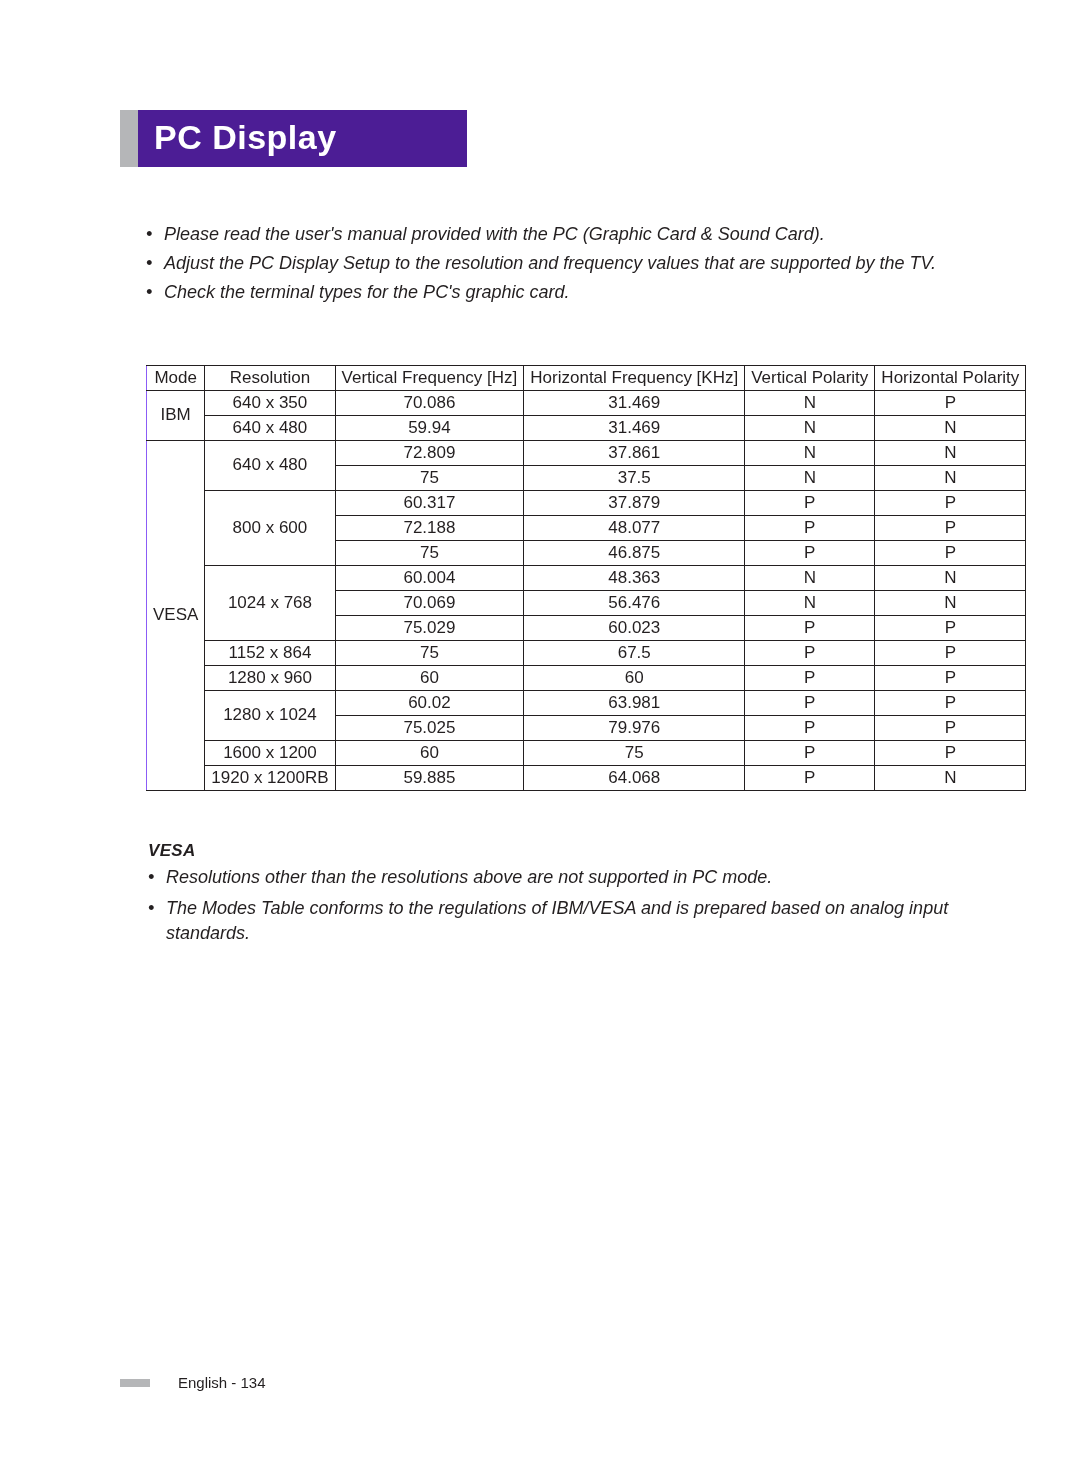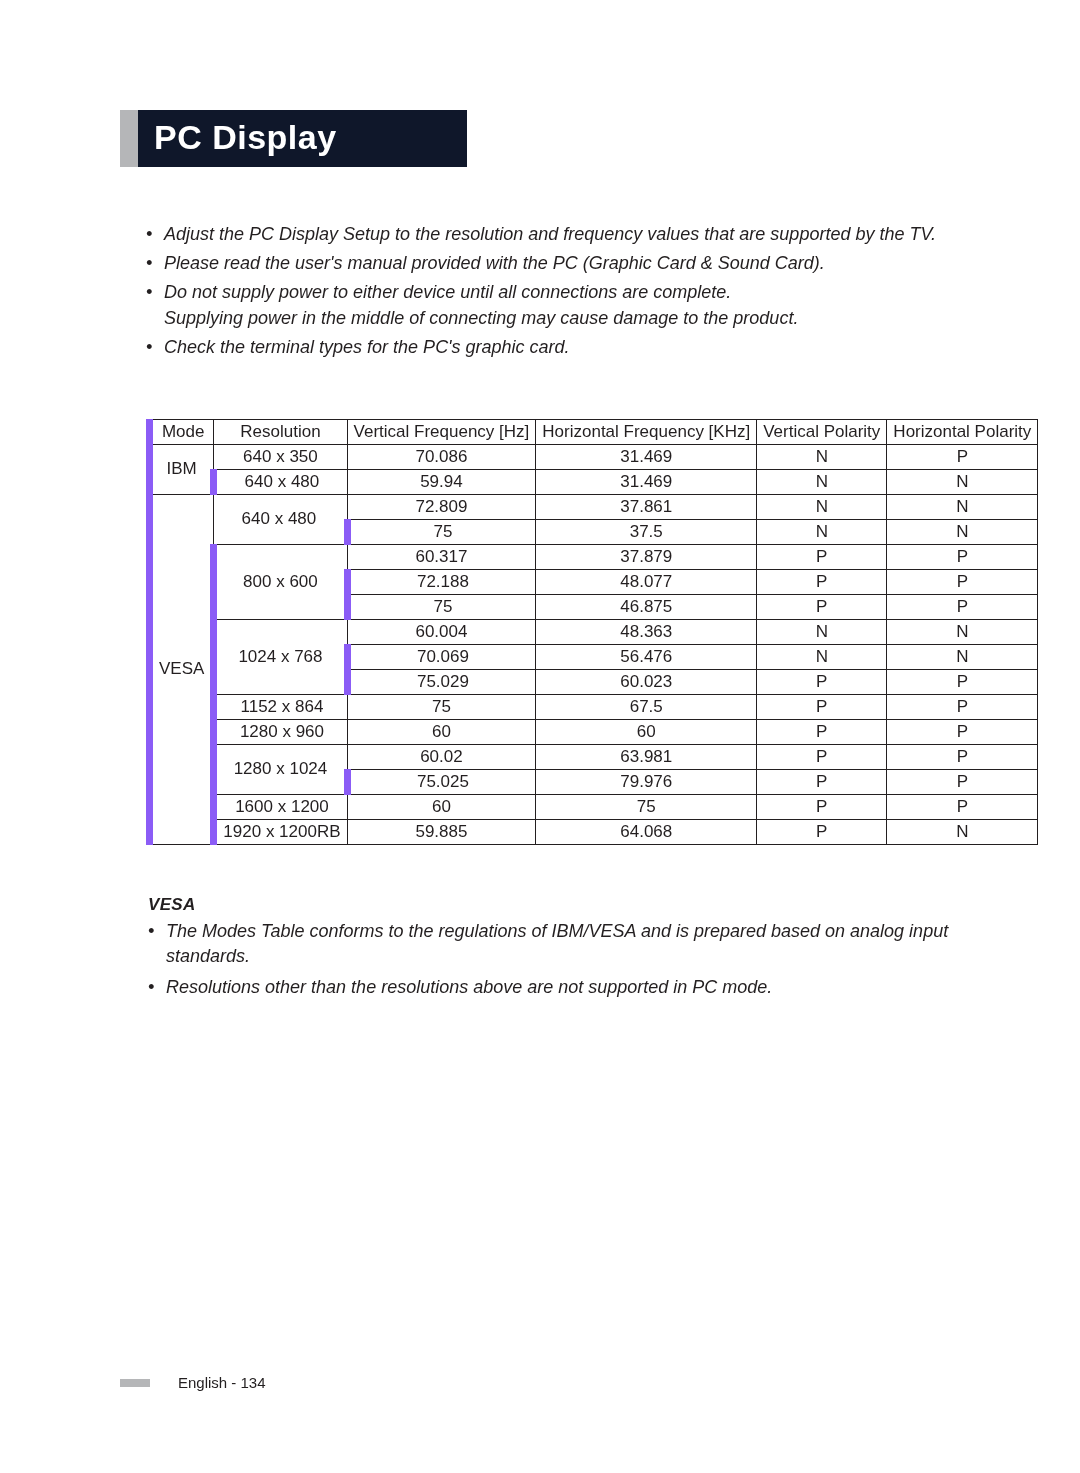--- a/index.html
+++ b/index.html
@@ -18,21 +18,21 @@
   .title-block {
     display: flex;
     align-items: stretch;
     margin-bottom: 55px;
   }
   .title-stub {
     width: 18px;
     background: #b5b6b8;
   }
   .title-bar {
-    background: #0f172a;
+    background: #4c1d95;
     color: #fff;
     font-weight: 700;
     font-size: 34px;
     padding: 8px 130px 10px 16px;
     letter-spacing: 0.5px;
   }
   .subheading {
     font-weight: 700;
     font-size: 20px;
     letter-spacing: -0.3px;
@@ -73,21 +73,21 @@
     text-align: center;
     font-weight: 400;
     font-family: "Helvetica Neue Condensed", "Arial Narrow", Arial, sans-serif;
     font-stretch: condensed;
     white-space: nowrap;
   }
   th {
     border-top: 1px solid #231f20;
   }
   th:first-child, td:first-child {
-    border-left: 7px solid #8b5cf6;
+    border-left: 1px solid #8b5cf6;
   }
   .col-mode  { width: 55px; }
   .col-res   { width: 110px; }
   .col-vfreq { width: 165px; }
   .col-hfreq { width: 185px; }
   .col-vpol  { width: 110px; }
   .col-hpol  { width: 135px; }
   .notes-heading {
     font-weight: 800;
     font-style: italic;
@@ -135,24 +135,22 @@
 <body>
 
 <div class="page">
 
   <div class="title-block">
     <div class="title-stub"></div>
     <div class="title-bar">PC Display</div>
   </div>
 
   <ul class="bullets">
+    <li>Please read the user's manual provided with the PC (Graphic Card &amp; Sound Card).</li>
     <li>Adjust the PC Display Setup to the resolution and frequency values that are supported by the TV.</li>
-    <li>Please read the user's manual provided with the PC (Graphic Card &amp; Sound Card).</li>
-    <li style="white-space:pre-line">Do not supply power to either device until all connections are complete.
-Supplying power in the middle of connecting may cause damage to the product.</li>
     <li>Check the terminal types for the PC's graphic card.</li>
   </ul>
 
   <div class="section-gap"></div>
 
 
   <table>
     <thead>
       <tr>
         <th class="col-mode">Mode</th>
@@ -270,22 +268,22 @@
           <td class="col-vfreq">59.885</td>
           <td class="col-hfreq">64.068</td>
           <td class="col-vpol">P</td>
           <td class="col-hpol">N</td>
         </tr>
       </tbody>
   </table>
 
   <div class="notes-heading">VESA</div>
   <ul class="note-bullets">
+    <li>Resolutions other than the resolutions above are not supported in PC mode.</li>
     <li>The Modes Table conforms to the regulations of IBM/VESA and is prepared based on analog input standards.</li>
-    <li>Resolutions other than the resolutions above are not supported in PC mode.</li>
   </ul>
 
 </div>
 
 <div class="footer">
   <div class="footer-stub"></div>
   <div class="footer-text">English - 134</div>
 </div>
 
 </body></html>

